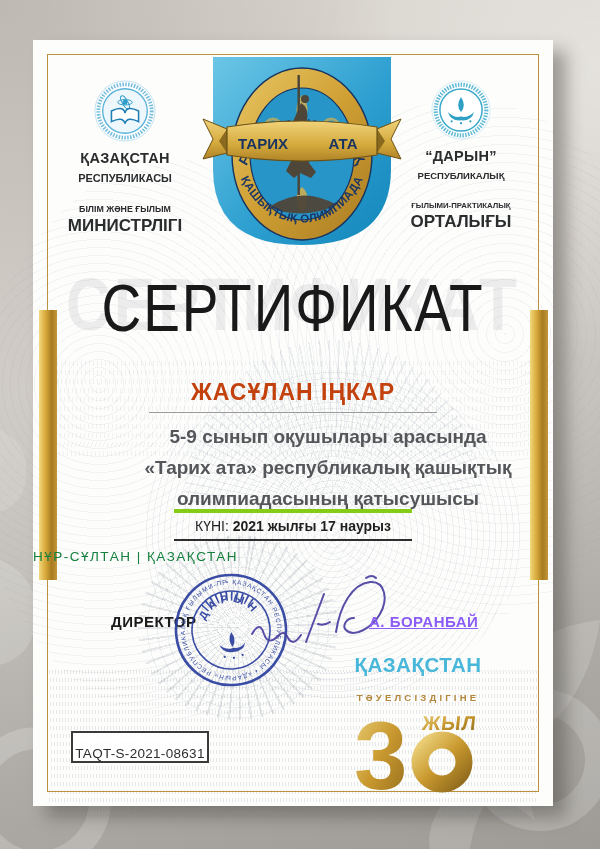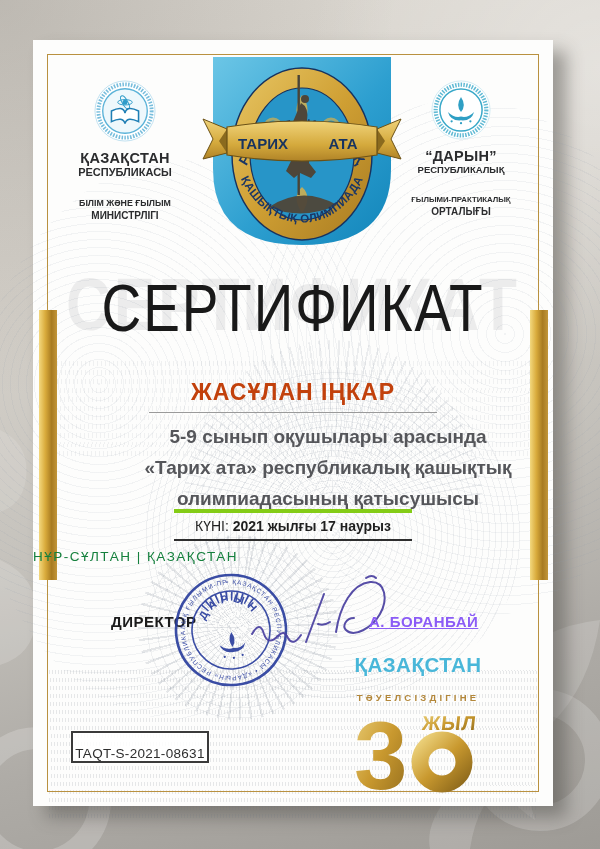--- a/index.html
+++ b/index.html
@@ -39,23 +39,23 @@
     -webkit-mask-image:repeating-linear-gradient(0deg,#000 0 4px,transparent 4px 8px);
             mask-image:repeating-linear-gradient(0deg,#000 0 4px,transparent 4px 8px);}
   .gl-swirl{left:105px;top:495px;width:200px;height:185px;border-radius:50%;
     background:repeating-conic-gradient(from 10deg at 50% 50%, rgba(120,130,145,.18) 0 1.4deg, transparent 1.4deg 7deg),
                repeating-radial-gradient(circle at 50% 50%, rgba(120,130,145,.10) 0 1px, transparent 1px 10px);}
 
   
   .org{position:absolute;width:136px;text-align:center;color:#2b2c2e;}
   .org .logo{display:block;margin:0 auto 8px auto;}
   .org .l1{font-size:14.5px;font-weight:bold;letter-spacing:.3px;}
-  .org .l2{font-size:11px;font-weight:bold;margin-top:0;}
+  .org .l2{font-size:11px;font-weight:bold;margin-top:6px;}
   .org .l3{font-size:8.8px;font-weight:bold;margin-top:20px;}
-  .org .l4{font-size:10px;font-weight:bold;margin-top:2px;}
+  .org .l4{font-size:17px;font-weight:bold;margin-top:2px;}
   .org.ministry{left:24px;top:40px;}
   .org.daryn{left:360px;top:40px;}
   .badge{position:absolute;left:168px;top:17px;}
 
   
   .wm{position:absolute;left:0;top:222px;width:520px;text-align:center;font-size:62px;font-weight:bold;
     letter-spacing:3px;color:rgba(125,125,132,.13);transform:scaleY(1.2);transform-origin:50% 0;}
   .title{position:absolute;left:0;top:229px;width:520px;text-align:center;font-size:55px;font-weight:300;
     letter-spacing:2px;color:#191919;transform:scaleY(1.22);transform-origin:50% 0;}
 

